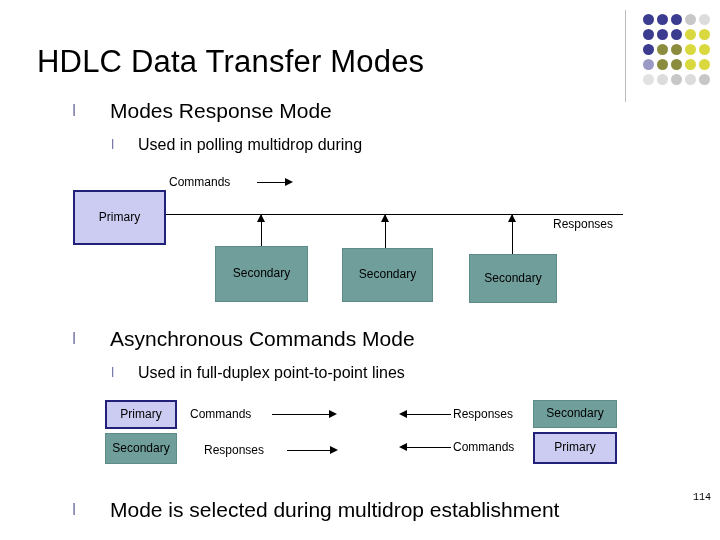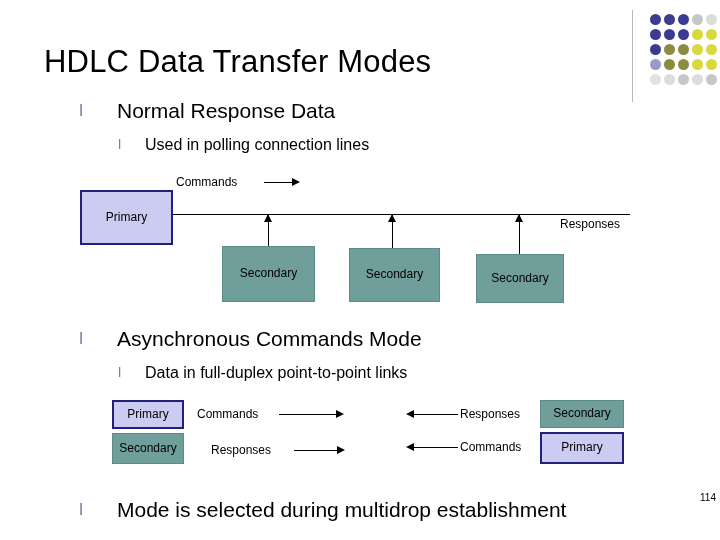--- a/index.html
+++ b/index.html
@@ -9,21 +9,21 @@
   body {
     width: 720px;
     height: 540px;
     background: #ffffff;
     font-family: "Liberation Sans", sans-serif;
     overflow: hidden;
     position: relative;
   }
   .slide {
     position: absolute;
-    left: 7px; top: 0;
+    left: 0; top: 0;
     width: 604px;
     height: 540px;
   }
 
   
   .dotgrid {
     position: absolute;
     left: 643px;
     top: 14px;
     width: 66px;
@@ -187,26 +187,26 @@
     <div class="dot" style="left:28px; top:60px; background:#c7c7c7;"></div>
     <div class="dot" style="left:42px; top:60px; background:#dcdcdc;"></div>
     <div class="dot" style="left:56px; top:60px; background:#c7c7c7;"></div>
   </div>
   <div class="vrule"></div>
 
   <div class="title">HDLC Data Transfer Modes</div>
 
   <div class="bullet-l1" style="left:110px; top:99px;">
     <span class="marker">l</span>
-    <span>Normal Response Data</span>
+    <span>Modes Response Mode</span>
   </div>
 
   <div class="bullet-l2" style="left:138px; top:136px;">
     <span class="marker">l</span>
-    <span>Used in polling connection lines</span>
+    <span>Used in polling multidrop during</span>
   </div>
 
   <div>
 
     <div class="box primary" style="left:73px; top:190px; width:93px; height:55px;">
       <span>Primary</span>
     </div>
 
     <div class="dlabel" style="left:169px; top:175px;">Commands</div>
     <div class="hline" style="left:257px; top:182px; width:29px;"></div>
@@ -236,21 +236,21 @@
     </div>
   </div>
 
   <div class="bullet-l1" style="left:110px; top:327px;">
     <span class="marker">l</span>
     <span>Asynchronous Commands Mode</span>
   </div>
 
   <div class="bullet-l2" style="left:138px; top:364px;">
     <span class="marker">l</span>
-    <span>Data in full-duplex point-to-point links</span>
+    <span>Used in full-duplex point-to-point lines</span>
   </div>
 
   <div>
 
     <div class="box primary" style="left:105px; top:400px; width:72px; height:29px;">
       <span>Primary</span>
     </div>
     <div class="box secondary" style="left:105px; top:433px; width:72px; height:31px;">
       <span>Secondary</span>
     </div>
@@ -277,15 +277,15 @@
     <div class="arrowhead-l" style="left:399px; top:443px;"></div>
     <div class="hline" style="left:406px; top:447px; width:45px;"></div>
     <div class="dlabel" style="left:453px; top:440px;">Commands</div>
   </div>
 
   <div class="bullet-l1" style="left:110px; top:498px;">
     <span class="marker">l</span>
     <span>Mode is selected during multidrop establishment</span>
   </div>
 
-  <div class="pagenum" style="left:693px; top:492px;">114</div>
+  <div class="pagenum" style="left:693px; top:492px;font-family:Liberation Mono, monospace;">114</div>
 
 </div>
 
 </body></html>

